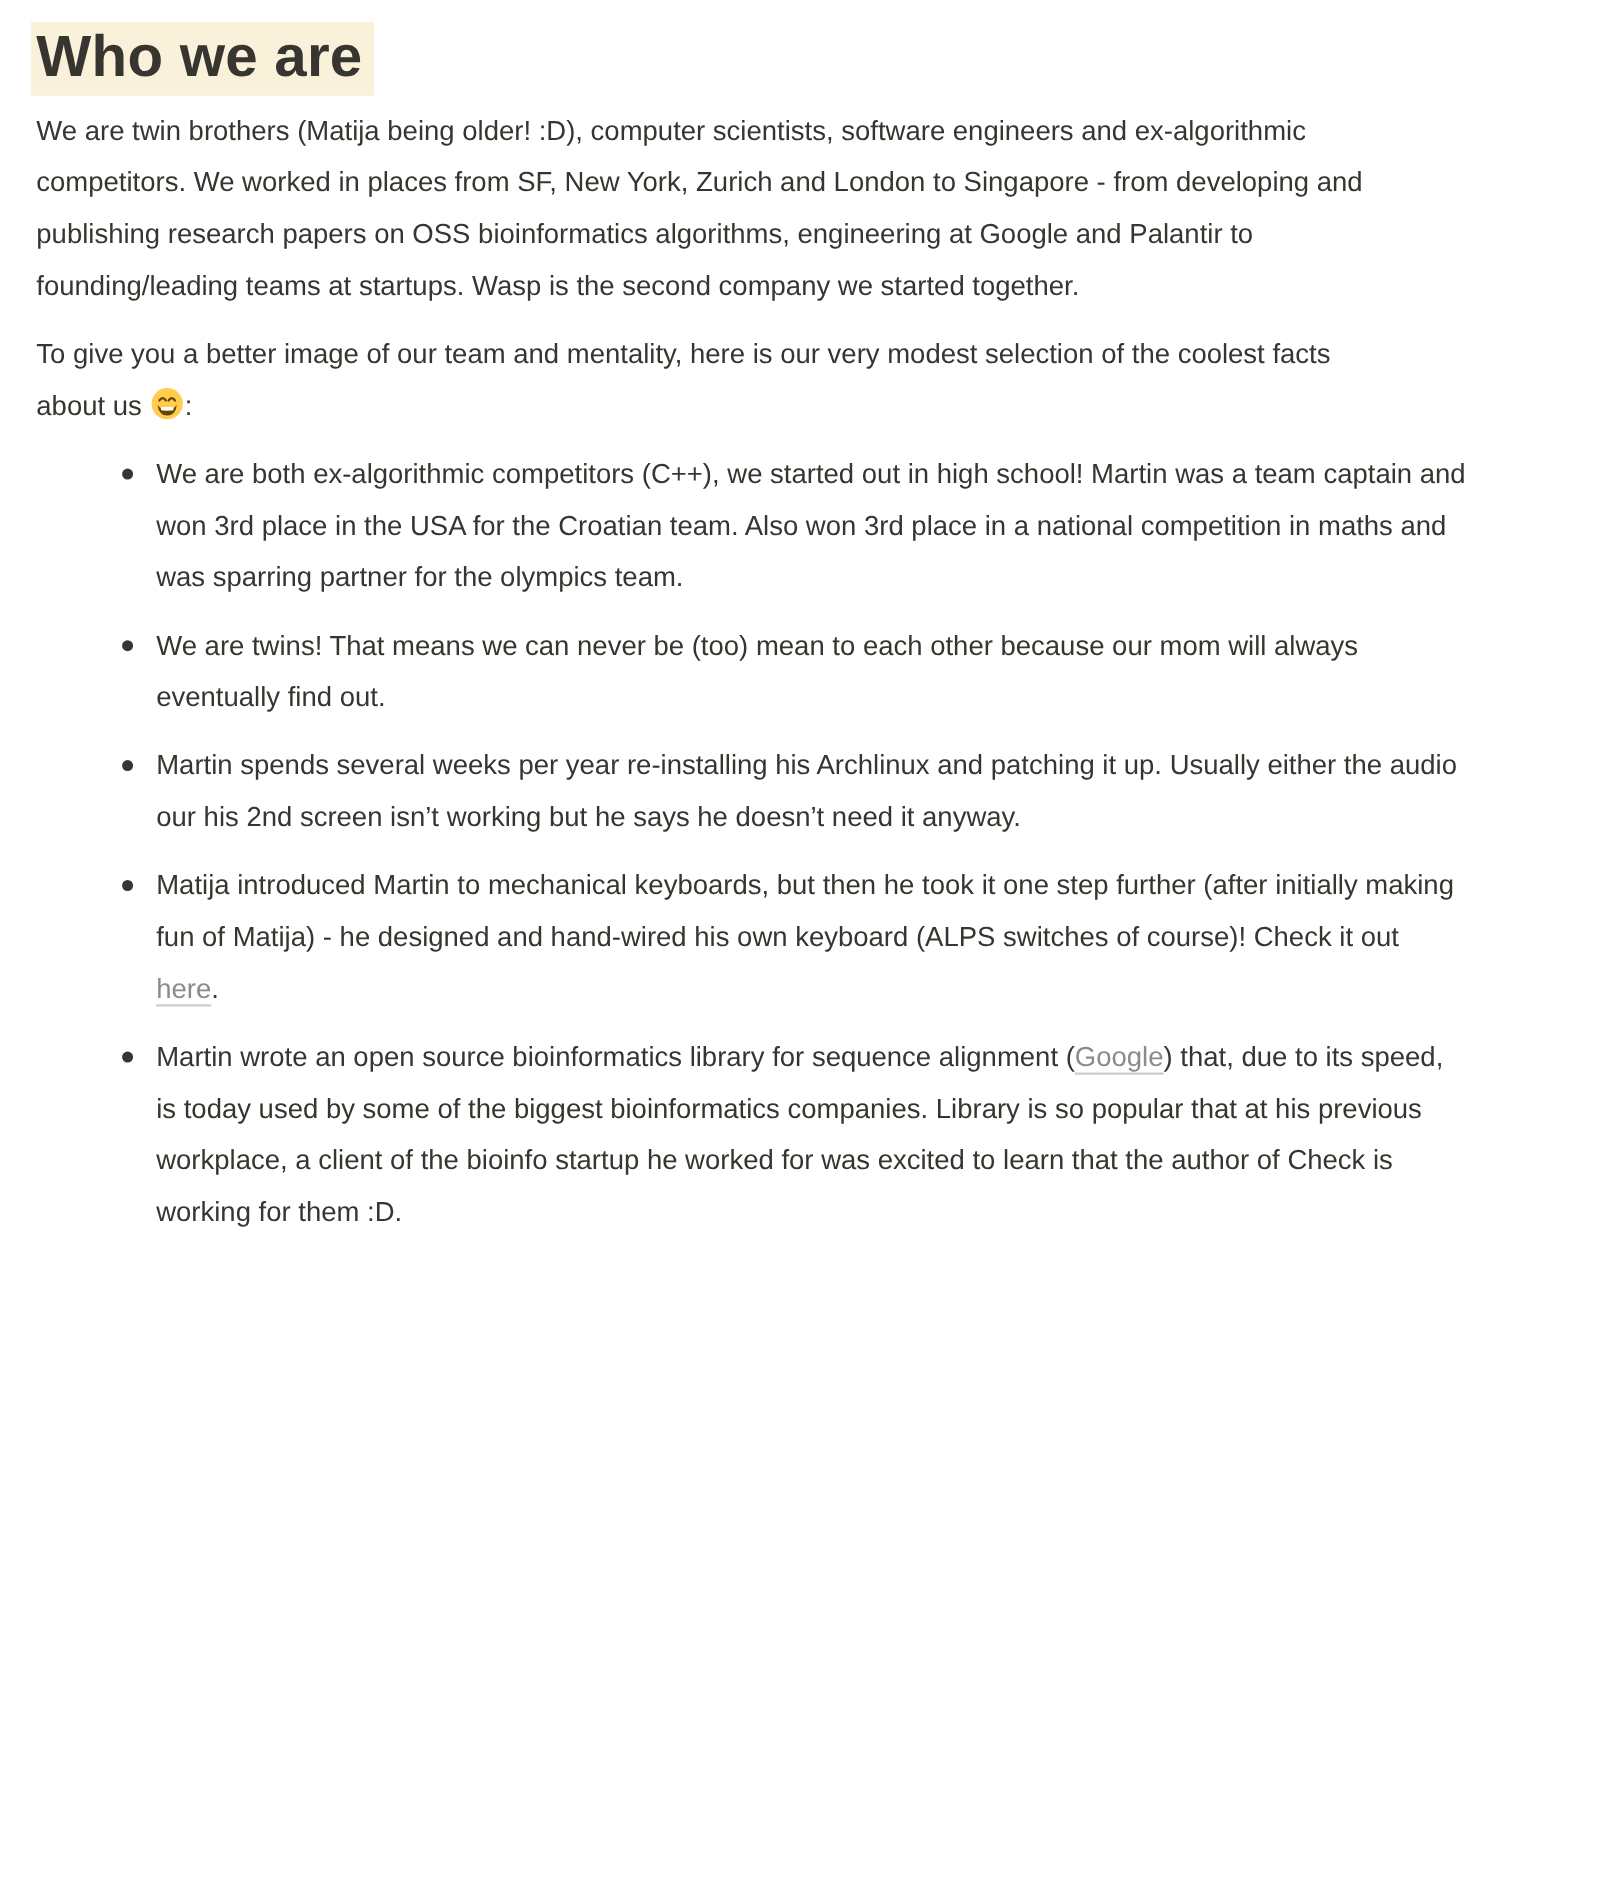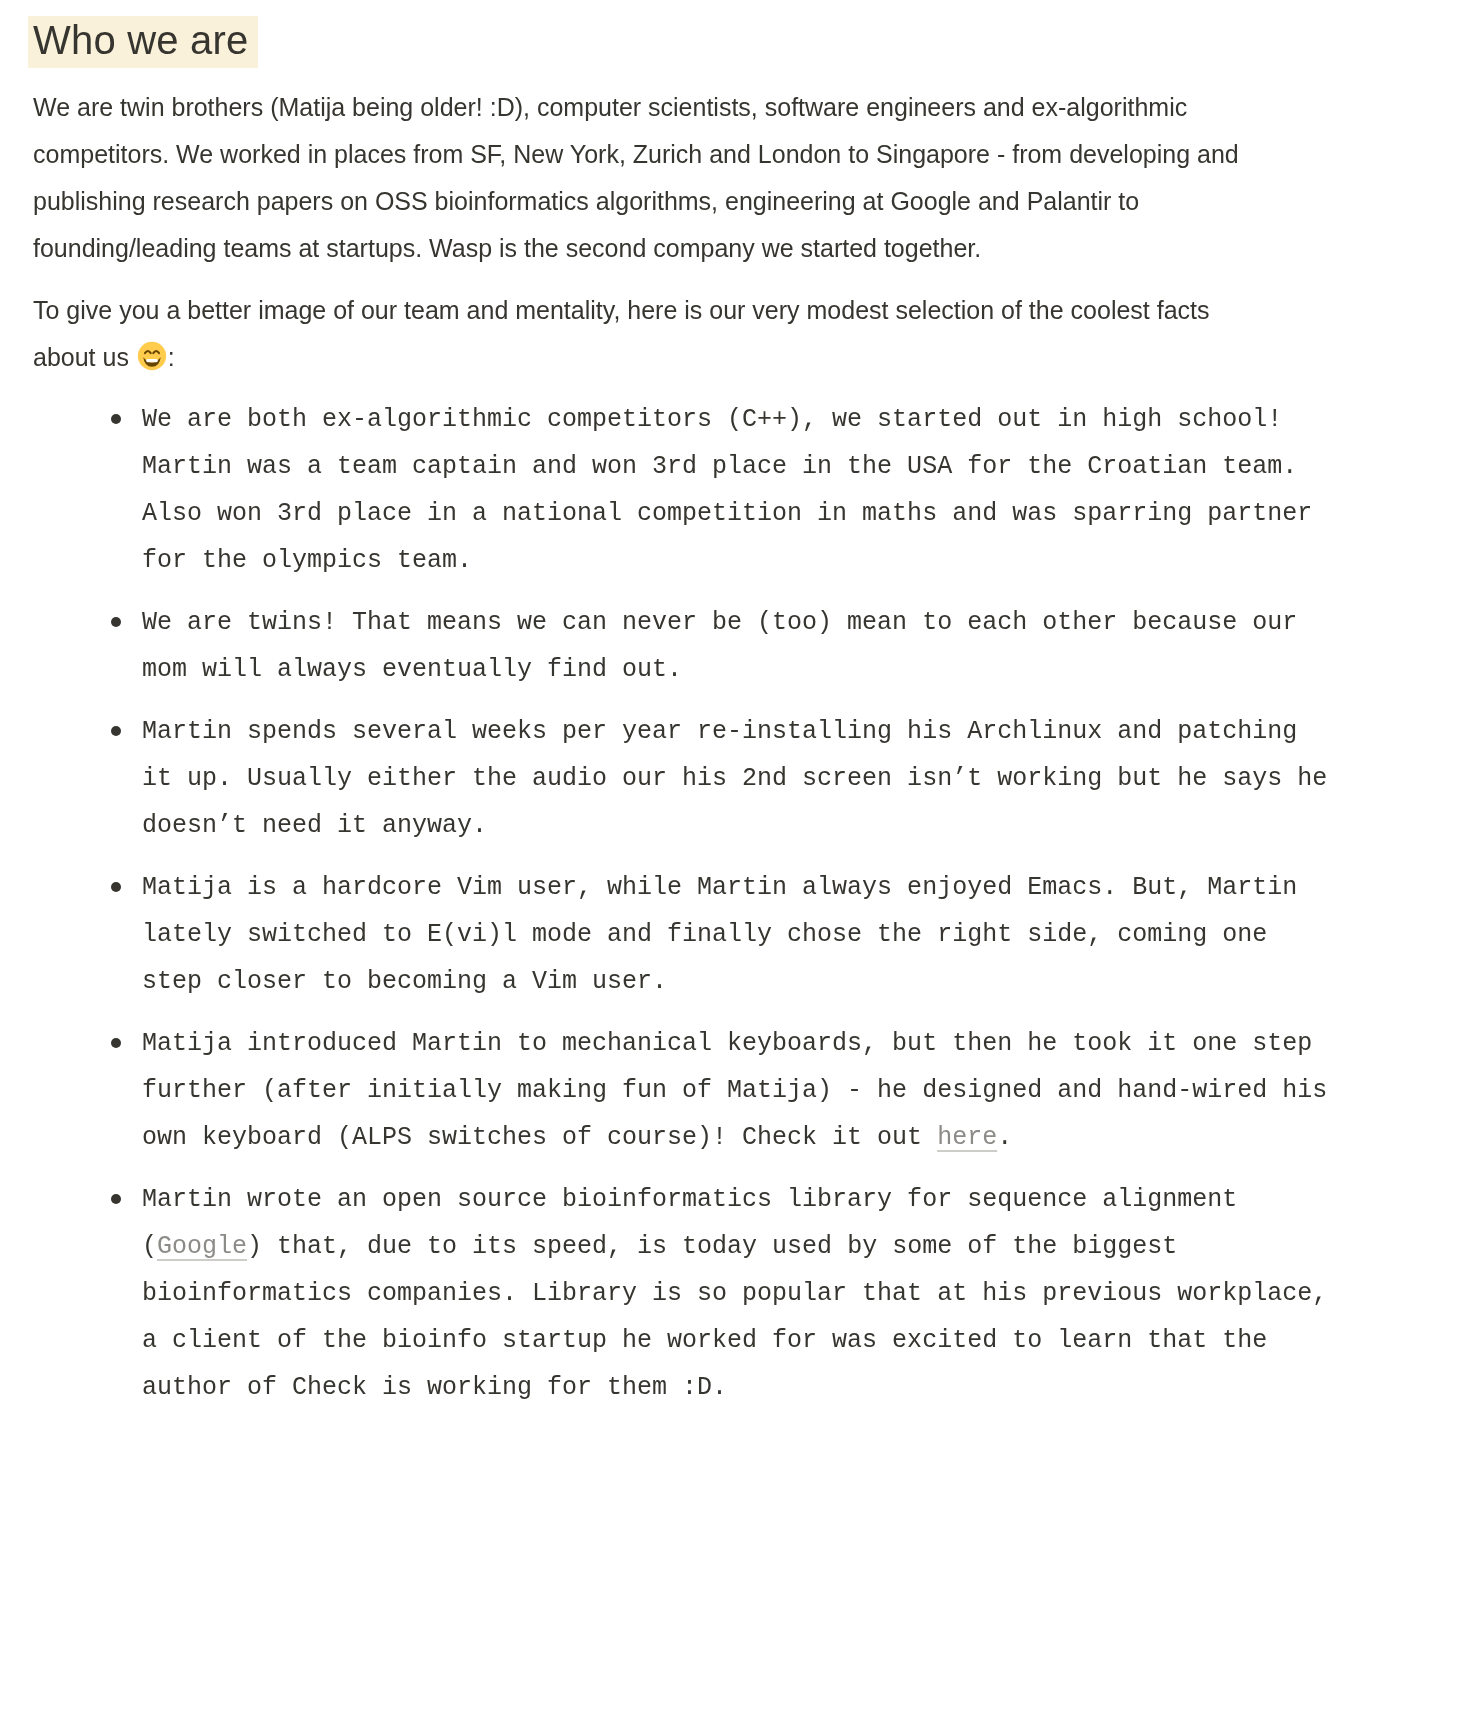--- a/index.html
+++ b/index.html
@@ -12,24 +12,24 @@
     width: 1464px;
     min-height: 1710px;
     padding: 12px 36px 60px 33px;
     font-family: "Liberation Sans", sans-serif;
     color: #37352F;
     font-size: 25px;
     line-height: 47px;
     -webkit-font-smoothing: antialiased;
   }
   h1.title {
-    margin: 0 0 10px 0;
-    font-size: 40px;
+    margin: 12px 0 10px 0;
+    font-size: 53px;
     line-height: 56px;
-    font-weight: 400;
+    font-weight: 700;
     letter-spacing: 0.2px;
   }
   h1.title .hl {
     background: #FAF1DB;
     padding: 2px 10px 6px 5px;
     margin-left: -5px;
   }
   .para {
     margin: 2px 0;
     padding: 6px 0 7px 0;
@@ -75,21 +75,20 @@
     border-top: 14px solid #37352F;
   }
   .toggle-label {
     font-weight: 700;
     margin-left: 13px;
   }
   ul.facts {
     list-style: none;
     margin: 0;
     padding: 0 0 0 77px;
-    font-family: Liberation Mono, monospace;
   }
   ul.facts li {
     position: relative;
     margin: 2px 0;
     padding: 6px 0 7px 32px;
     max-width: 1192px;
   }
   ul.facts li::before {
     content: "";
     position: absolute;
@@ -117,18 +116,17 @@
           <path d="M19.5 14.5 q3.5 -5 7 0" stroke="#664500" stroke-width="2.4" fill="none" stroke-linecap="round"></path>
           <path d="M7.5 19.5 q10.5 12.5 21 0 q-1.5 11.5 -10.5 11.5 q-9 0 -10.5 -11.5z" fill="#664500"></path>
           <rect x="11" y="21.5" width="14" height="4" rx="2" fill="#ffffff"></rect>
         </svg></span><span>:</span></p>
 
 
   <ul class="facts">
     <li><span>We are both ex-algorithmic competitors (C++), we started out in high school! Martin was a team captain and won 3rd place in the USA for the Croatian team. Also won 3rd place in a national competition in maths and was sparring partner for the olympics team.</span></li>
     <li><span>We are twins! That means we can never be (too) mean to each other because our mom will always eventually find out.</span></li>
     <li><span>Martin spends several weeks per year re-installing his Archlinux and patching it up. Usually either the audio our his 2nd screen isn’t working but he says he doesn’t need it anyway.</span></li>
-    <li><span>Matija is a hardcore Vim user, while Martin always enjoyed Emacs. But, Martin lately switched to E(vi)l mode and finally chose the right side, coming one step closer to becoming a Vim user.</span></li>
     <li><span>Matija introduced Martin to mechanical keyboards, but then he took it one step further (after initially making fun of Matija) - he designed and hand-wired his own keyboard (ALPS switches of course)! Check it out </span><a class="link">here</a><span>.</span></li>
     <li><span>Martin wrote an open source bioinformatics library for sequence alignment (</span><a class="link">Google</a><span>) that, due to its speed, is today used by some of the biggest bioinformatics companies. Library is so popular that at his previous workplace, a client of the bioinfo startup he worked for was excited to learn that the author of Check is working for them :D.</span></li>
   </ul>
 
 </div>
 
 </body></html>

